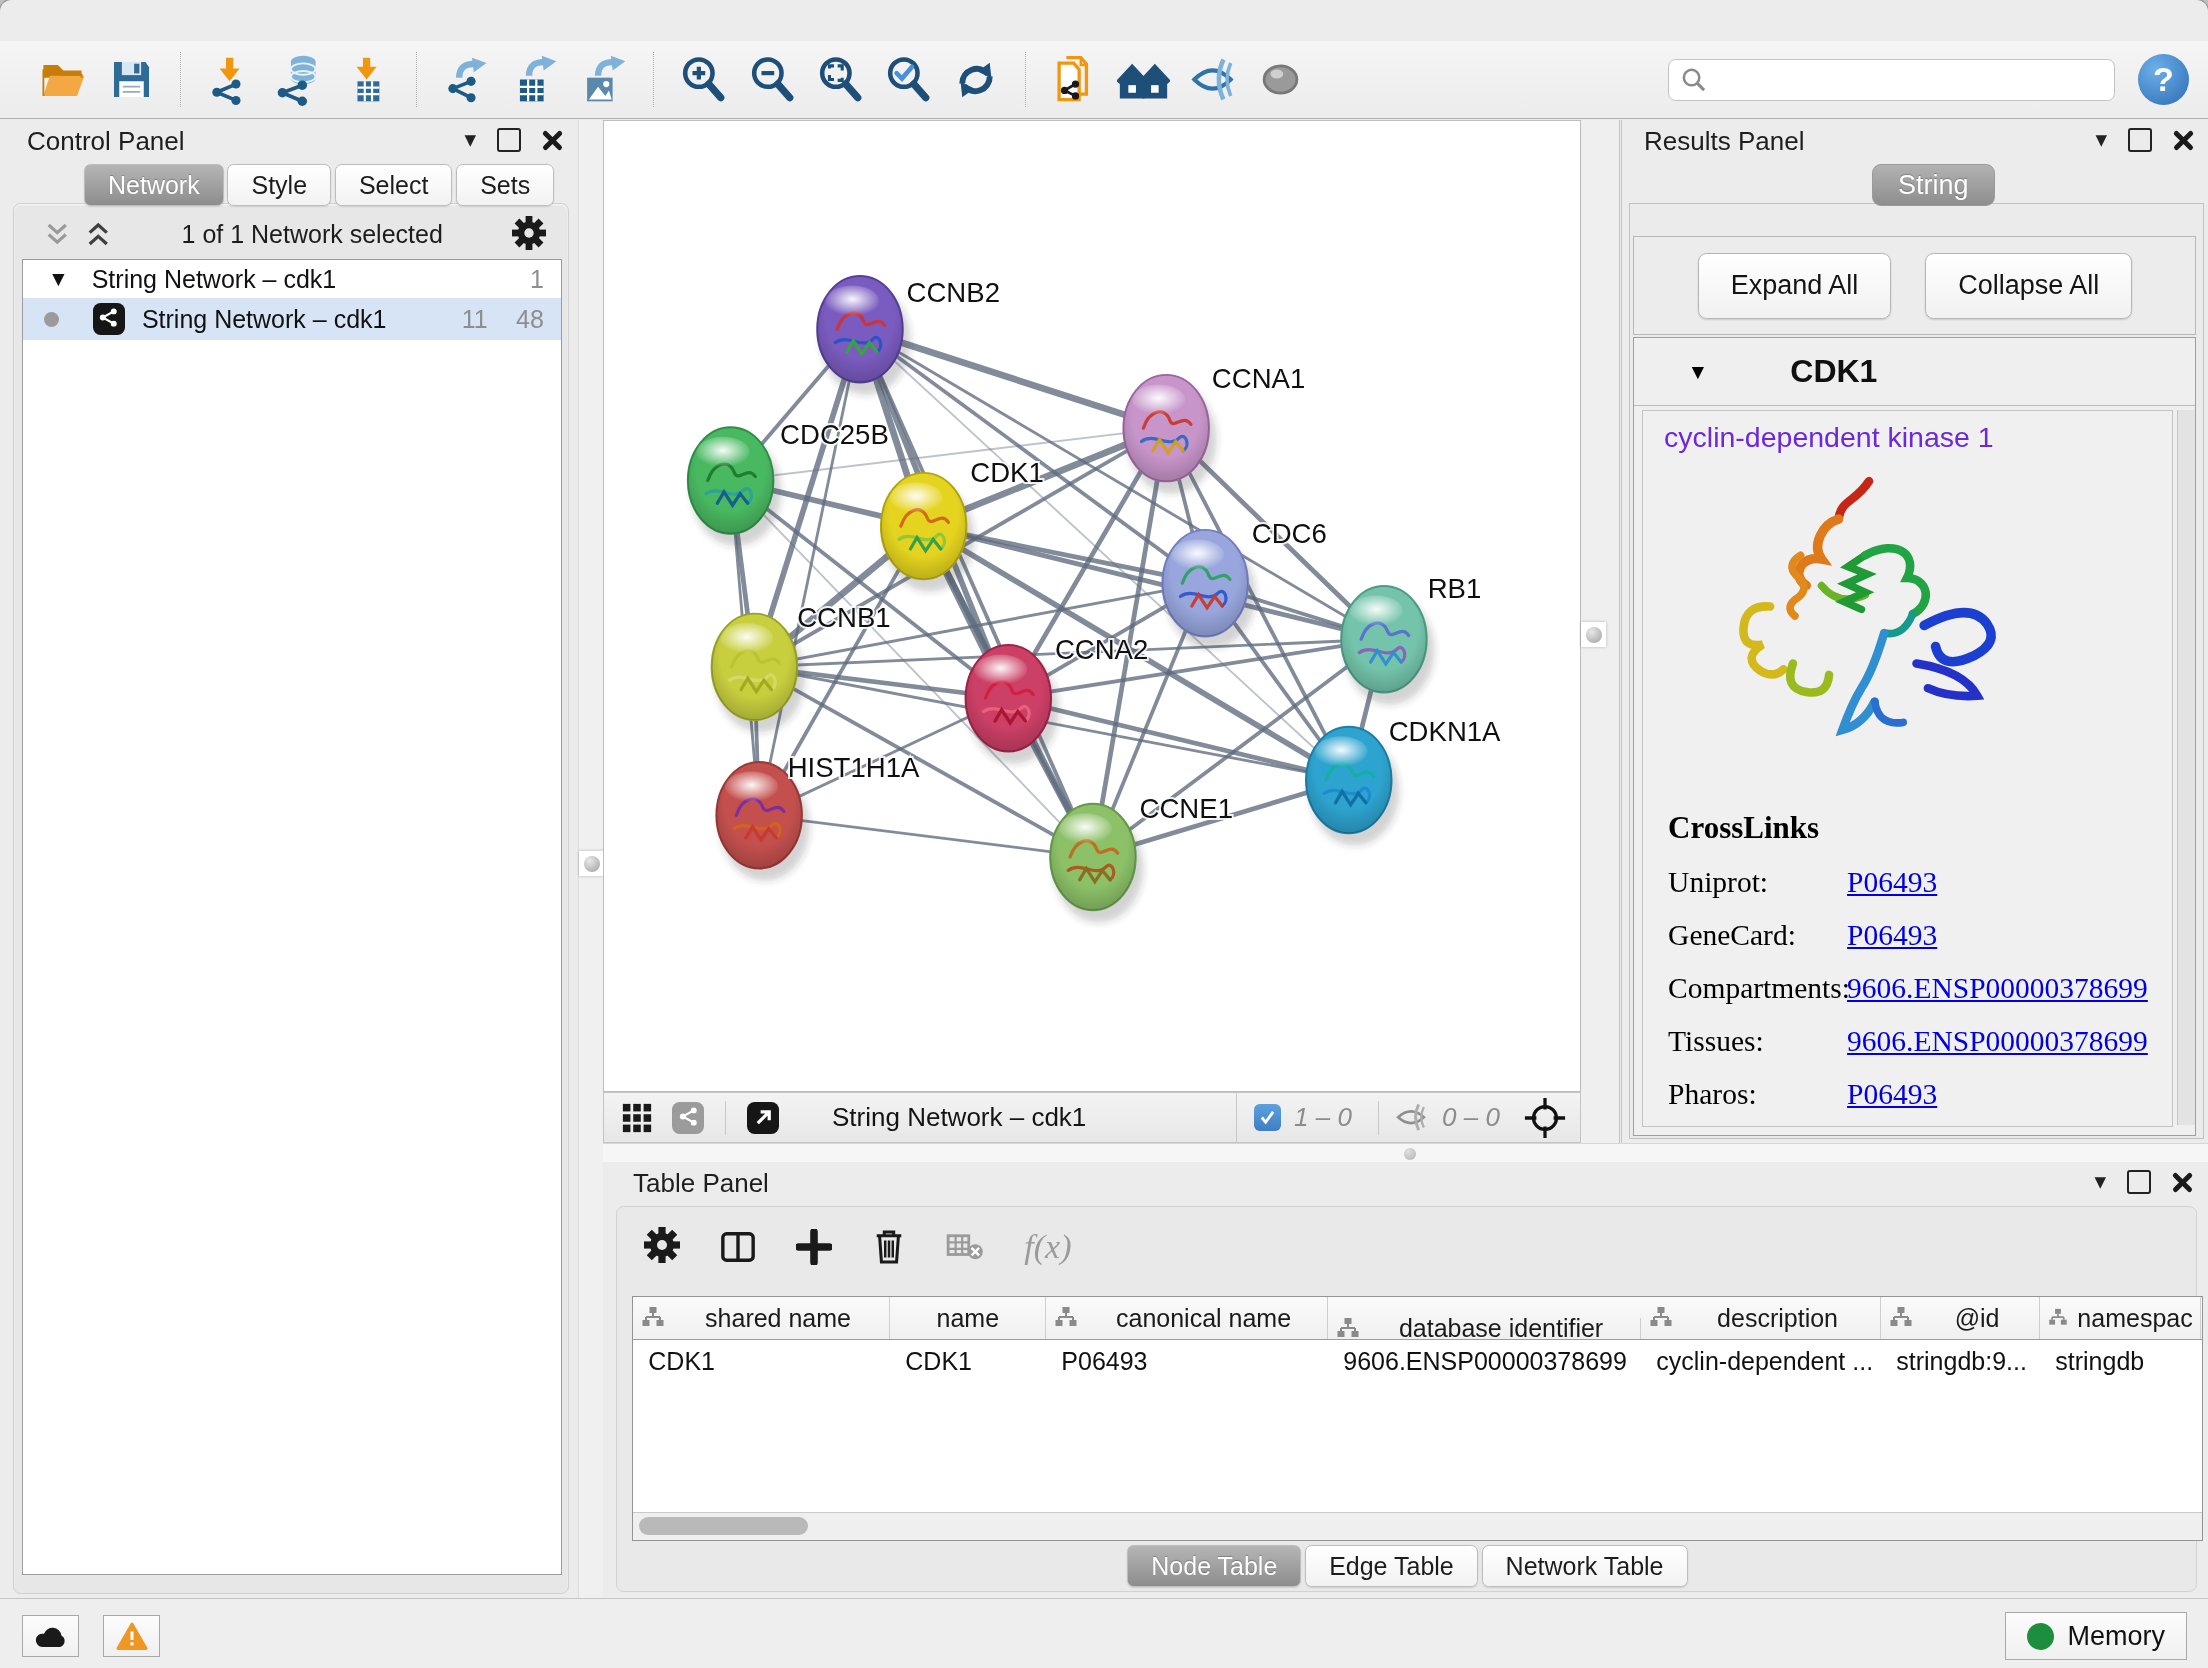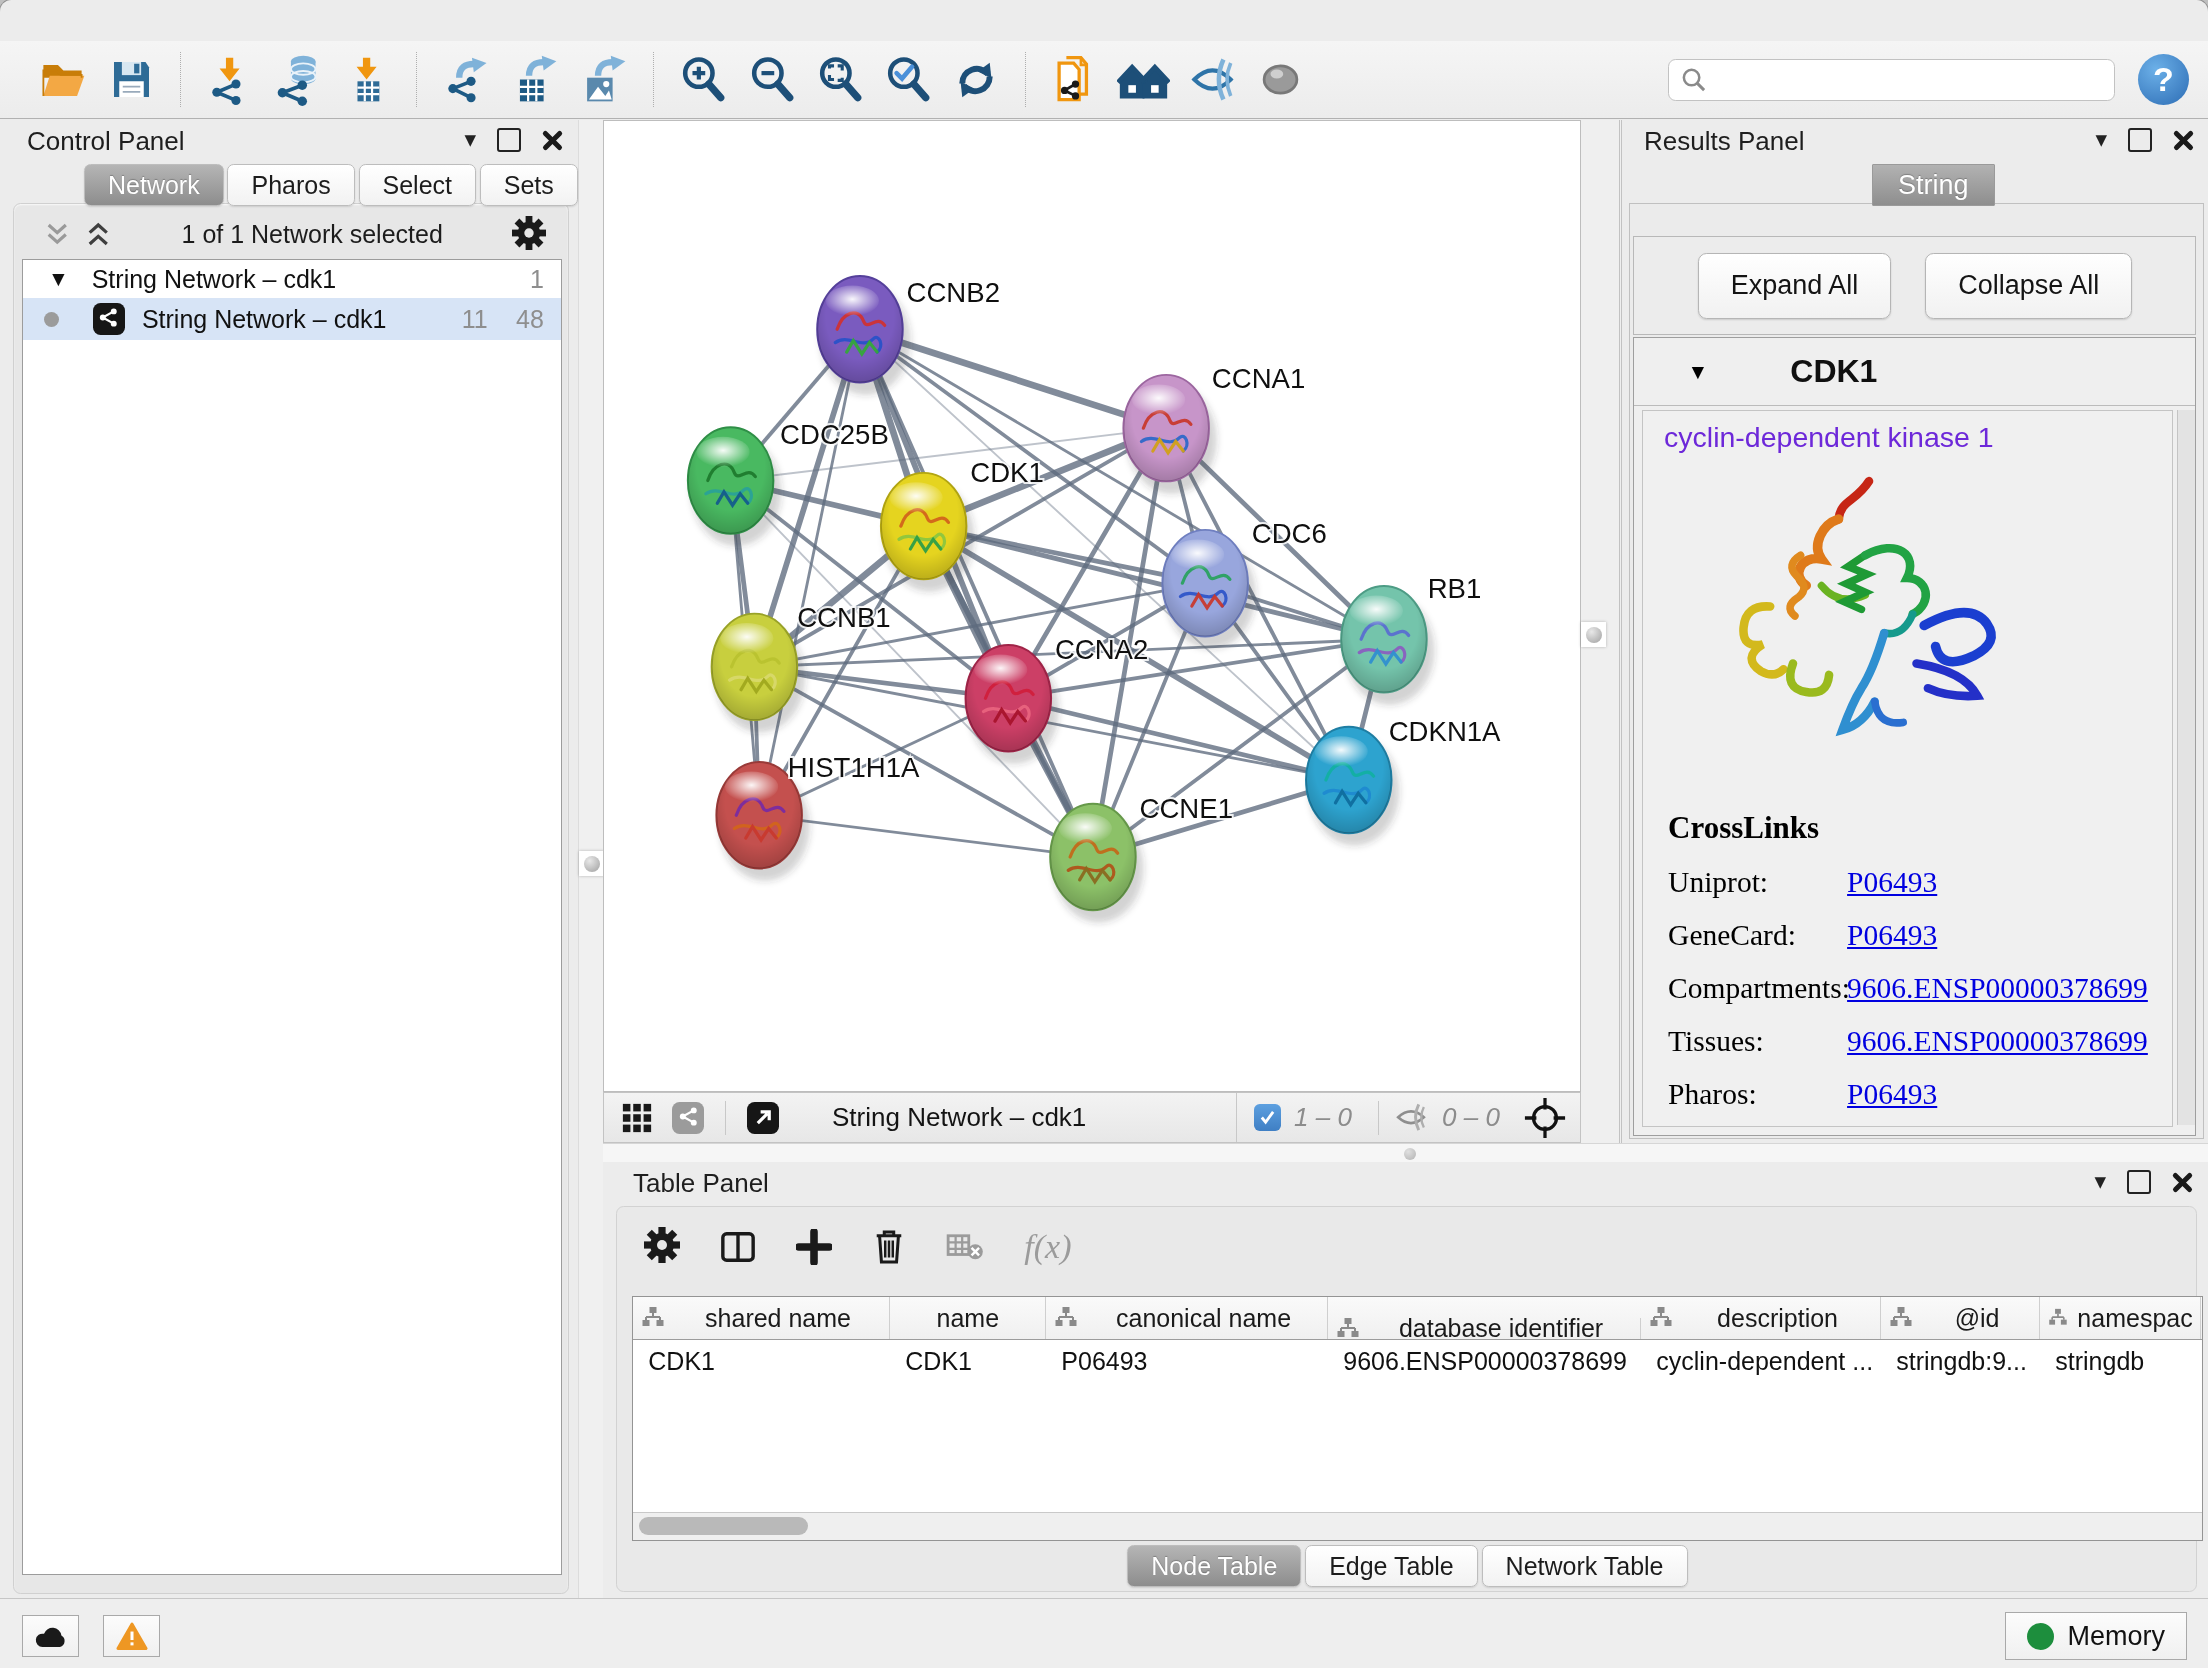--- a/index.html
+++ b/index.html
@@ -51,21 +51,21 @@
   .canvas-wrap{position:absolute;left:603px;top:120px;width:978px;height:972px;background:#fff;border:1px solid #bdbdbd;box-sizing:border-box;}
   .nlabel{font-size:29px;fill:#0f0f0f;paint-order:stroke;stroke:rgba(255,255,255,.85);stroke-width:4px;font-family:"Liberation Sans","DejaVu Sans",sans-serif;}
   .net-footer{position:absolute;left:603px;top:1092px;width:978px;height:51px;background:linear-gradient(#f3f3f3,#e7e7e7);border:1px solid #c3c3c3;box-sizing:border-box;display:flex;align-items:center;}
   .nf-title{font-size:26px;color:#141414;margin-left:53px;}
   .nf-counts{font-size:26px;color:#8c8c8c;margin:0 13.3px;}
   .nf-sep{height:34px;border-left:1px solid #c8c8c8;margin:0 13.3px;}
   .nf-box{margin-left:auto;display:flex;align-items:center;height:100%;border-left:1px solid #c8c8c8;padding-left:17px;font-style:italic;}
   .checkbadge{width:27px;height:27px;border-radius:5.7px;background:linear-gradient(#5da0e0,#3f7fc4);display:flex;align-items:center;justify-content:center;}
   
   .results-panel{position:absolute;left:1623px;top:120px;width:586px;height:1023px;background:#ececec;}
-  .rp-tab{position:absolute;left:249px;top:44px;z-index:2;height:40px;padding:0 25px;display:flex;align-items:center;font-size:27px;color:#fff;background:linear-gradient(#b2b2b2,#8e8e8e);border:1px solid #9a9a9a;border-radius:1px;text-shadow:0 -1px 1px rgba(0,0,0,.25);}
+  .rp-tab{position:absolute;left:249px;top:44px;z-index:2;height:40px;padding:0 25px;display:flex;align-items:center;font-size:27px;color:#fff;background:linear-gradient(#b2b2b2,#8e8e8e);border:1px solid #9a9a9a;border-radius:9px;text-shadow:0 -1px 1px rgba(0,0,0,.25);}
   .rp-content{position:absolute;left:5.7px;top:83px;width:573px;height:934px;background:#ebebeb;border:1px solid #c0c0c0;}
   .rp-btnbox{position:absolute;left:3.8px;top:32px;width:561px;height:97px;border:1px solid #b8b8b8;display:flex;align-items:center;justify-content:center;gap:34px;background:#ececec;}
   .rbtn{height:46px;padding:9px 32px;background:linear-gradient(#ffffff,#f1f1f1);border:1px solid #b5b5b5;border-radius:8.6px;font-size:27px;color:#141414;display:flex;align-items:center;box-shadow:0 1px 1.9px rgba(0,0,0,.15);}
   .gene-card{position:absolute;left:3.8px;top:133px;width:561px;height:797px;border:1.9px solid #9e9e9e;background:#efefef;}
   .gc-head{position:absolute;left:0;top:0;right:0;height:67px;border-bottom:1px solid #bbb;display:flex;align-items:center;}
   .gc-sym{font-size:32px;font-weight:bold;color:#101010;margin-left:82px;}
   .gc-body{position:absolute;left:7.6px;top:72px;width:529px;height:715px;background:#f0f0f0;border:1px solid #c4c4c4;overflow:hidden;}
   .gc-scroll{position:absolute;right:0;top:72px;width:17px;height:715px;background:#e3e3e3;border-left:1px solid #c4c4c4;}
   .gc-desc{position:absolute;left:21px;top:9.5px;font-size:28.5px;color:#6d28d9;}
   .xl-wrap{position:absolute;left:25px;top:399px;font-family:"Liberation Serif","DejaVu Serif",serif;}
@@ -263,21 +263,21 @@
     <div class="phead">
       <div class="ptitle">Control Panel</div>
       <div class="picons">
         <div class="tri">▾</div>
         <div class="floatsq"></div>
         <div class="closex"></div>
       </div>
     </div>
     <div class="cp-tabs" id="cp-tabs">
         <div class="tab sel">Network</div>
-        <div class="tab">Pharos</div>
+        <div class="tab">Style</div>
         <div class="tab">Select</div>
         <div class="tab">Sets</div>
       </div>
     <div class="cp-sub">
       <div class="cp-statusrow">
         <svg width="28.5" height="27" viewBox="0 0 30 28" style="margin-left:15px">
             <path d="M6 4l9 8 9-8M6 14l9 8 9-8" fill="none" stroke="#9a9a9a" stroke-width="3.4"></path>
           </svg>
         <svg width="28.5" height="27" viewBox="0 0 30 28" style="margin-left:13.3px">
             <path d="M6 12l9-8 9 8M6 24l9-8 9 8" fill="none" stroke="#3f3f3f" stroke-width="3.4"></path>

